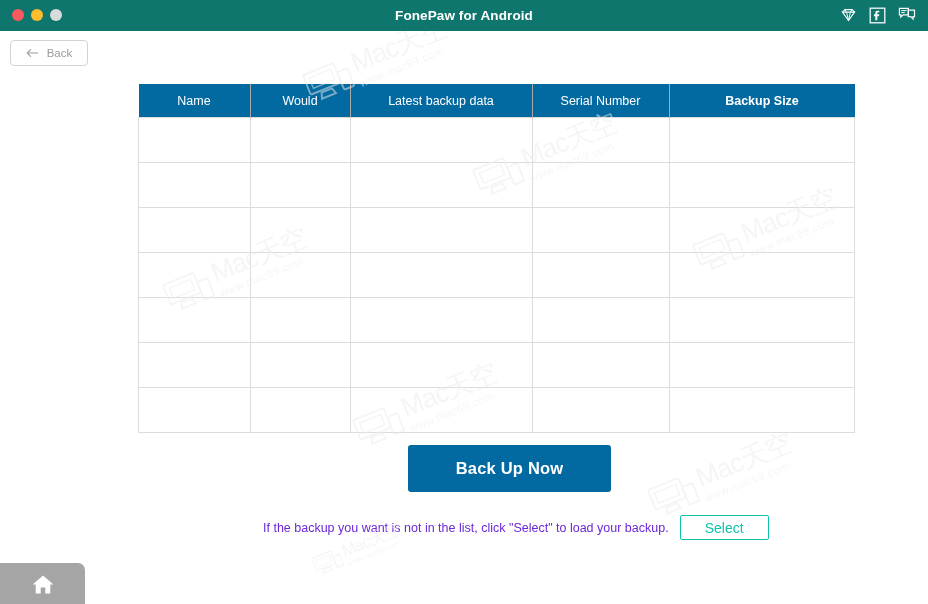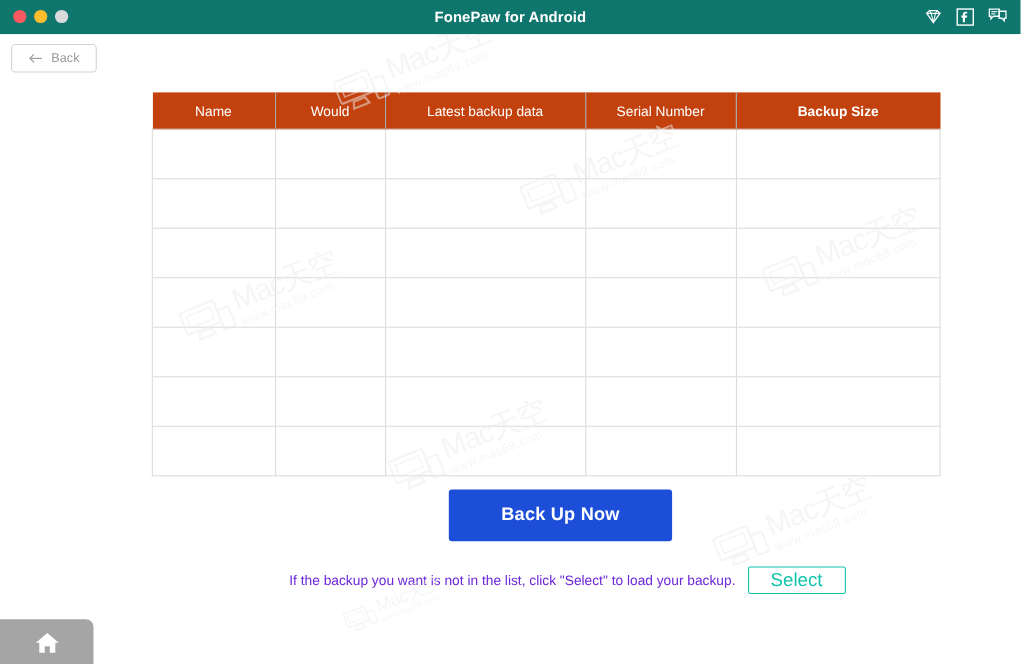--- a/index.html
+++ b/index.html
@@ -110,21 +110,21 @@
 
   
   .table {
     position: absolute;
     left: 138px; top: 53px;
     width: 712px;
     border-collapse: collapse;
     table-layout: fixed;
   }
   .table th {
-    background: #c2410c;
+    background: #0369a1;
     color: #ffffff;
     font-size: 12.5px;
     font-weight: normal;
     height: 33px;
     text-align: center;
     border-right: 1px solid #a8a8a8;
     padding: 0;
   }
   .table th:last-child { border-right: none; font-weight: bold; }
 
@@ -145,21 +145,21 @@
   .col-model  { width: 99px;  }
   .col-date   { width: 181px; margin-left: 28px; }
   .col-serial { width: 136px; }
   .col-size   { width: 185px; }
 
   
   .backup-btn {
     position: absolute;
     left: 408px; top: 414px;
     width: 203px; height: 47px;
-    background: #1d4ed8;
+    background: #0369a1;
     border: none;
     border-radius: 3px;
     color: #ffffff;
     font-size: 16.5px;
     font-weight: bold;
     font-family: "Liberation Sans", sans-serif;
     cursor: pointer;
     letter-spacing: .2px;
   }
 
@@ -176,21 +176,21 @@
     color: #6d28d9;
     white-space: nowrap;
   }
   .select-btn {
     width: 89px; height: 25px;
     box-sizing: border-box;
     background: #ffffff;
     border: 1px solid #10c4ab;
     border-radius: 2px;
     color: #10c4ab;
-    font-size: 17px;
+    font-size: 14px;
     font-family: "Liberation Sans", sans-serif;
     cursor: pointer;
   }
 
   
   .home-tab {
     position: absolute;
     left: 0; top: 563px;
     width: 85px; height: 41px;
     background: #a5a5a5;

